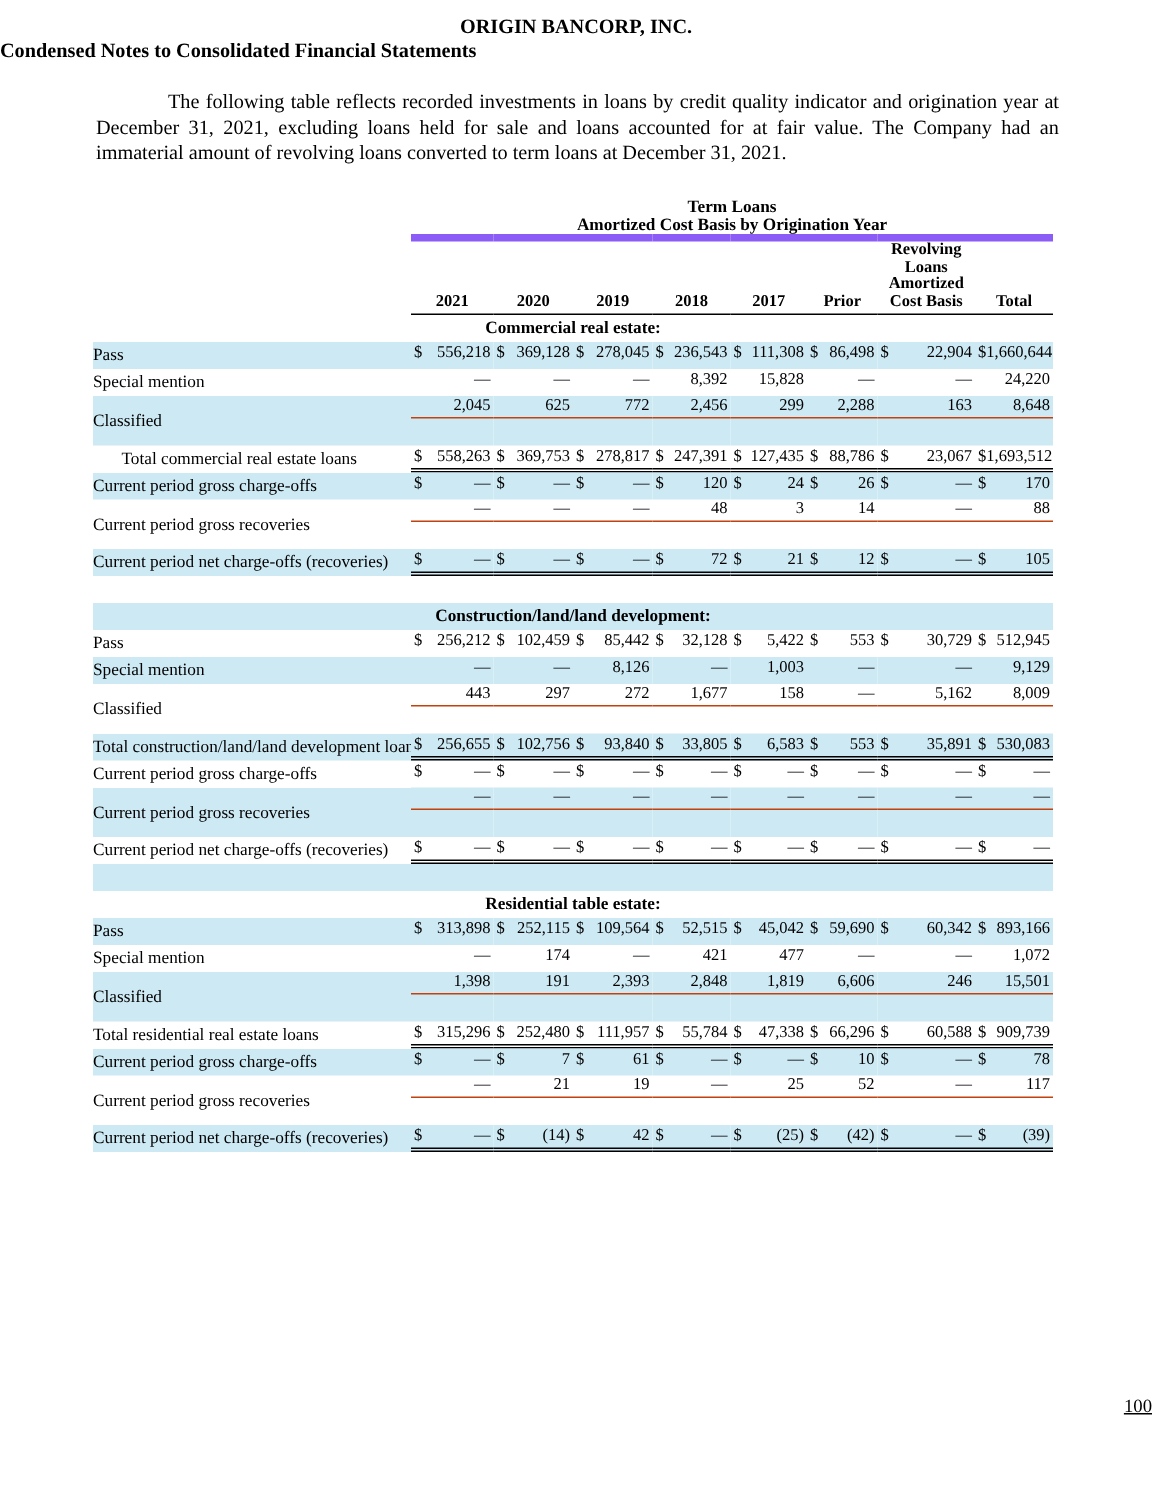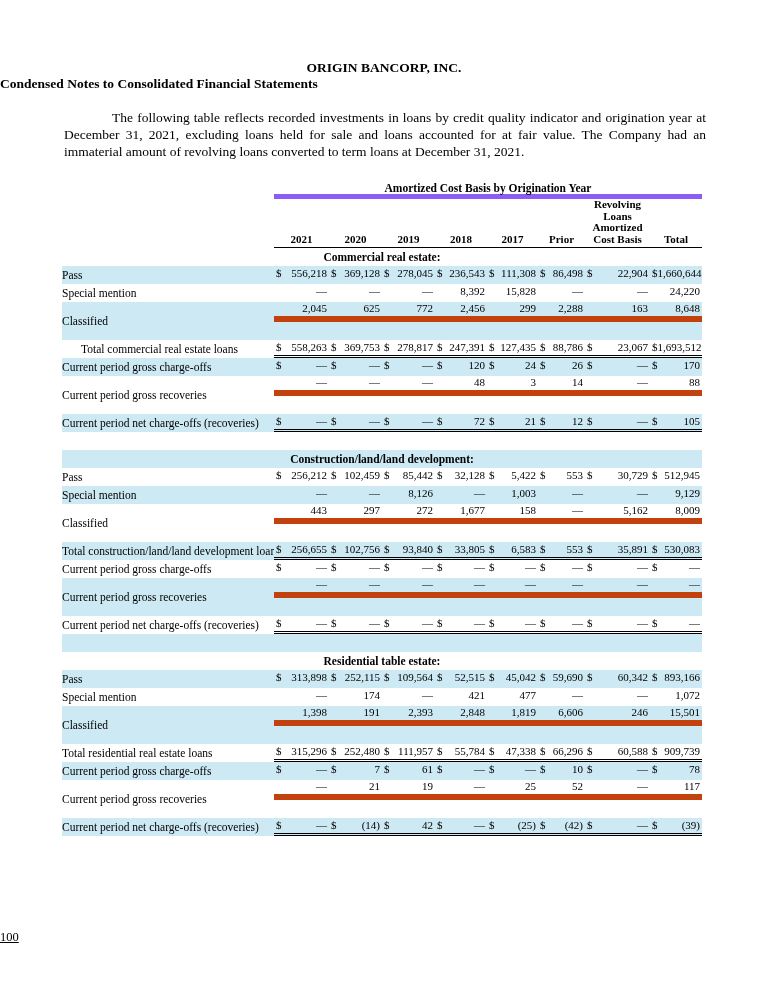--- a/index.html
+++ b/index.html
@@ -10,23 +10,22 @@
     background: #ffffff;
     margin: 0 auto;
     font-family: "Liberation Serif", serif;
     color: #000;
     overflow: hidden;
   }
   .doc-title {
     text-align: center;
     font-weight: bold;
     font-size: 13.5px;
-    padding-top: 31px;
+    padding-top: 10px;
     line-height: 16px;
-    margin-top: 29px;
   }
   .doc-subtitle {
     font-weight: bold;
     font-size: 13.5px;
     line-height: 16px;
   }
   .para {
     margin: 17px 62px 0 64px;
     font-size: 13.5px;
     line-height: 17px;
@@ -85,29 +84,29 @@
   .line {
     display: flex;
     justify-content: space-between;
     align-items: baseline;
     padding: 0 2px 1px 2px;
     white-space: nowrap;
     line-height: 13px;
   }
   .line .v { margin-left: auto; }
   .u-none   { border-bottom: 2px solid transparent; }
-  .u-single { border-bottom: 6px solid #c2410c; margin-bottom: 18px; }
+  .u-single { border-bottom: 1px solid #c2410c; margin-bottom: 18px; }
   .u-double { border-bottom: 3px double #000; }
   td.spacer { height: 17px; }
   .footer {
     position: absolute;
     top: 930px;
     left: 0;
     width: 100%;
-    text-align: left;
+    text-align: right;
     font-size: 12.5px;
     text-decoration: underline;
   }
 </style>
 </head>
 <body>
 
 <div class="page">
   <div class="doc-title">ORIGIN BANCORP, INC.</div>
   <div class="doc-subtitle">Condensed Notes to Consolidated Financial Statements</div>
@@ -119,20 +118,24 @@
       <col style="width:55px">
       <col style="width:53px">
       <col style="width:53px">
       <col style="width:52px">
       <col style="width:51px">
       <col style="width:47px">
       <col style="width:65px">
       <col style="width:52px">
     </colgroup>
     <thead>
+      <tr>
+        <td></td>
+        <th colspan="8" class="group-h">Term Loans</th>
+      </tr>
       <tr>
         <td></td>
         <th colspan="8" class="sub-h">Amortized Cost Basis by Origination Year</th>
       </tr>
       <tr>
         <td></td>
       <th class="col-h">
             <span class="hline">2021</span>
           </th>
           <th class="col-h">

